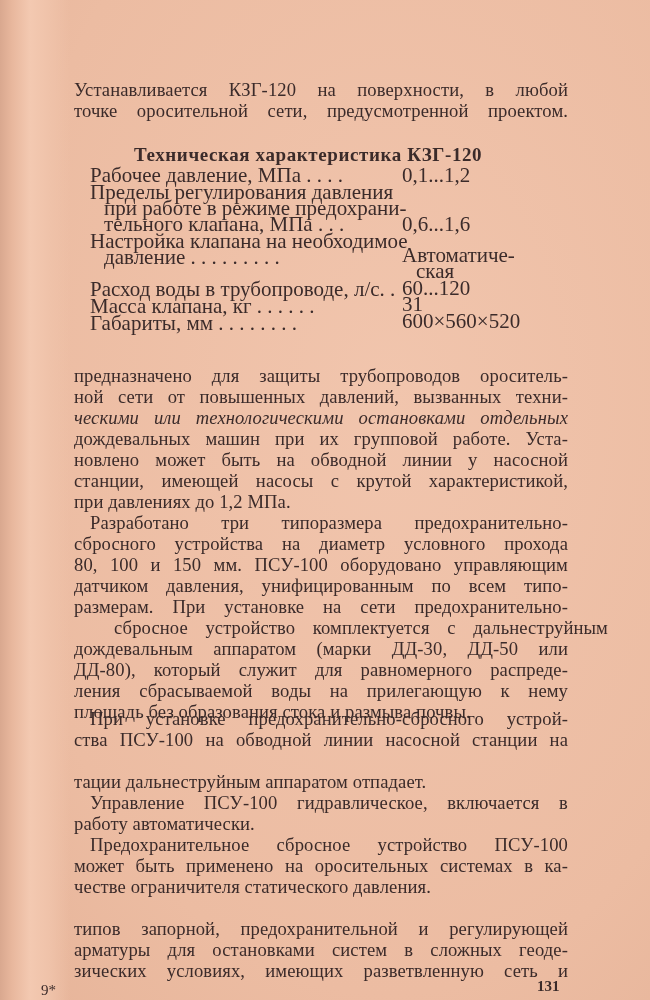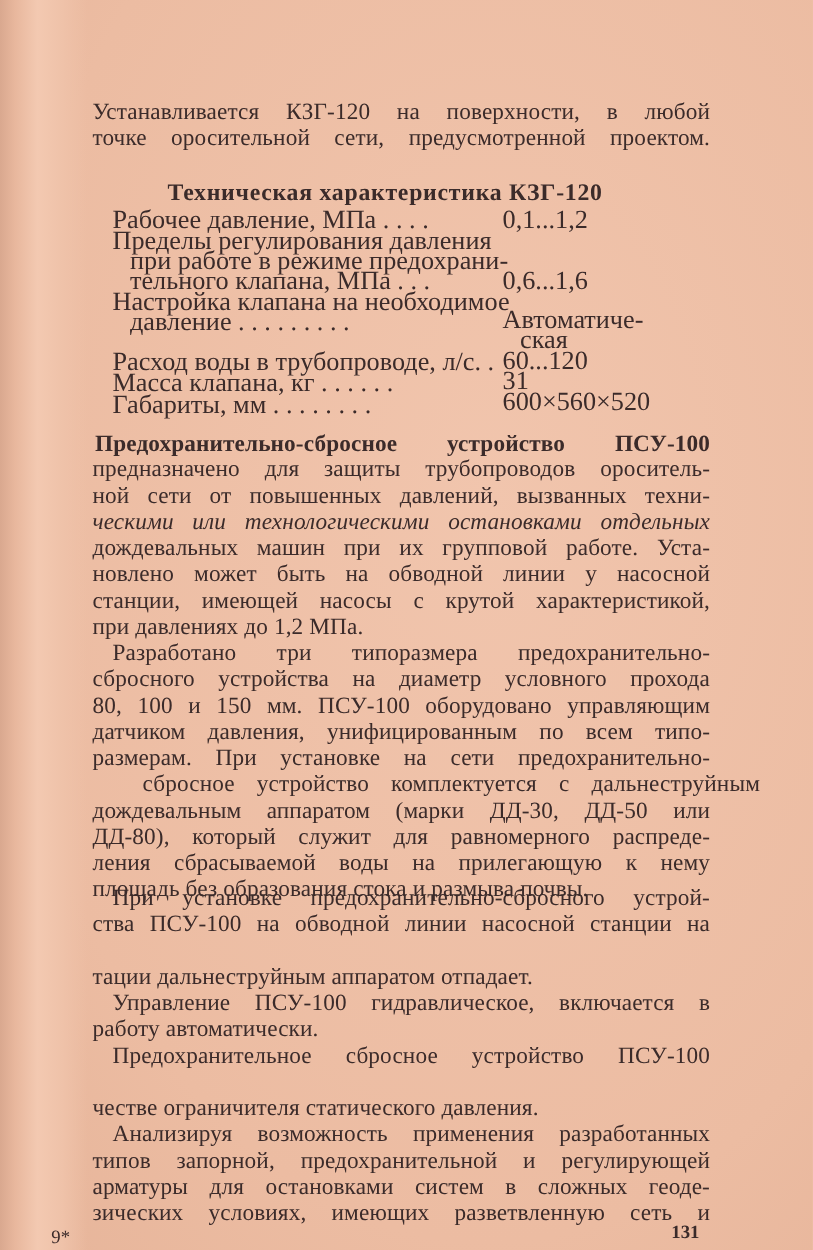--- a/index.html
+++ b/index.html
@@ -62,21 +62,20 @@
     <div class="spec" style="left:90px;top:281px;">Расход воды в трубопроводе, л/с. .</div>
     <div class="spec" style="left:402px;top:280px;">60...120</div>
 
     <div class="spec" style="left:90px;top:298px;">Масса клапана, кг . . . . . .</div>
     <div class="spec" style="left:402px;top:296px;">31</div>
 
     <div class="spec" style="left:90px;top:315px;">Габариты, мм . . . . . . . .</div>
     <div class="spec" style="left:402px;top:313px;">600×560×520</div>
   </div>
 
-  <div class="line just bold" style="left:76px;top:346px;width:492px;">Предохранительно-сбросное устройство ПСУ-100</div>
   <div class="line just" style="left:74px;top:366px;width:494px;">предназначено для защиты трубопроводов оросите­ль-</div>
   <div class="line just" style="left:74px;top:387px;width:494px;">ной сети от повышенных давлений, вызванных техни-</div>
   <div class="line just" style="left:74px;top:408px;width:494px;font-style:italic;">ческими или технологическими остановками отдельных</div>
   <div class="line just" style="left:74px;top:429px;width:494px;">дождевальных машин при их групповой работе. Уста-</div>
   <div class="line just" style="left:74px;top:450px;width:494px;">новлено может быть на обводной линии у насосной</div>
   <div class="line just" style="left:74px;top:471px;width:494px;">станции, имеющей насосы с крутой характеристикой,</div>
   <div class="line" style="left:74px;top:492px;">при давлениях до 1,2 МПа.</div>
 
   <div class="line just" style="left:90px;top:513px;width:478px;">Разработано три типоразмера предохранительно-</div>
   <div class="line just" style="left:74px;top:534px;width:494px;">сбросного устройства на диаметр условного прохода</div>
@@ -90,22 +89,22 @@
   <div class="line" style="left:74px;top:702px;">площадь без образования стока и размыва почвы.</div>
 
   <div class="line just" style="left:90px;top:709px;width:478px;">При установке предохранительно-сбросного устрой-</div>
   <div class="line just" style="left:74px;top:730px;width:494px;">ства ПСУ-100 на обводной линии насосной станции на</div>
   <div class="line" style="left:74px;top:772px;">тации дальнеструйным аппаратом отпадает.</div>
 
   <div class="line just" style="left:90px;top:793px;width:478px;">Управление ПСУ-100 гидравлическое, включается в</div>
   <div class="line" style="left:74px;top:814px;">работу автоматически.</div>
 
   <div class="line just" style="left:90px;top:835px;width:478px;">Предохранительное сбросное устройство ПСУ-100</div>
+  <div class="line just" style="left:74px;top:856px;width:494px;">может быть применено на оросительных системах в ка-</div>
   <div class="line" style="left:74px;top:877px;">честве ограничителя статического давления.</div>
 
-  <div class="line just" style="left:90px;top:898px;width:478px;">Анализируя возможность применения разработанных</div>
   <div class="line just" style="left:74px;top:919px;width:494px;">типов запорной, предохранительной и регулирующей</div>
   <div class="line just" style="left:74px;top:940px;width:494px;">арматуры для остановками систем в сложных геоде-</div>
   <div class="line just" style="left:74px;top:961px;width:494px;">зических условиях, имеющих разветвленную сеть и</div>
 
   <div class="footer" style="left:41px;top:982px;font-weight:normal;">9*</div>
   <div class="footer" style="left:537px;top:978px;">131</div>
 </div>
 
 </body></html>

